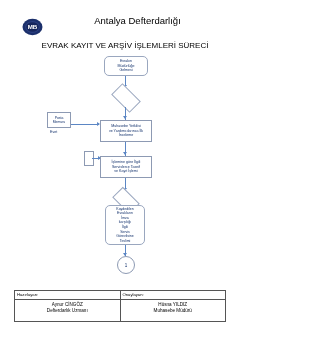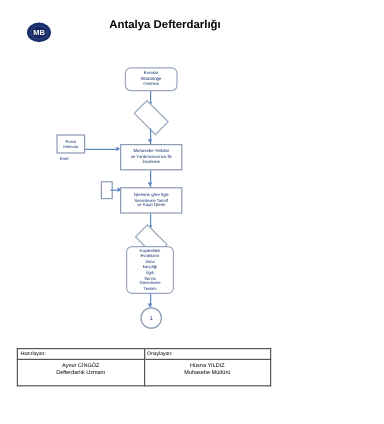--- a/index.html
+++ b/index.html
@@ -43,21 +43,21 @@
 
   .title-block {
     position: absolute;
     left: 50px;
     top: 6px;
     width: 175px;
     text-align: center;
   }
   .title-line {
     font-size: 9.5px;
-    font-weight: bold;
+    font-weight: normal;
     line-height: 10.5px;
     letter-spacing: 0px;
     color: #000;
     white-space: nowrap;
   }
   .subtitle {
     position: absolute;
     left: 0;
     top: 31px;
     width: 250px;
@@ -212,20 +212,21 @@
         <ellipse cx="10.5" cy="9" rx="7.4" ry="5.9" fill="#2b3f80"></ellipse>
         <ellipse cx="10.5" cy="9" rx="6.2" ry="4.8" fill="#16265c"></ellipse>
         <text x="10.5" y="11.4" font-family="Liberation Sans, sans-serif" font-size="6.2" font-weight="bold" fill="#ffffff" text-anchor="middle">MB</text>
       </svg>
     </div>
 
     <div class="title-block">
       <div class="title-line">Antalya Defterdarlığı</div>
     </div>
 
+    <div class="subtitle">EVRAK KAYIT VE ARŞİV İŞLEMLERİ SÜRECİ</div>
   </div>
 
   <div class="flow">
 
     <div class="node terminator" style="left:104px; top:4px; width:44px; height:20px;">
       <span style="white-space:pre-line;">Evrakın
 Müdürlüğe
 Gelmesi</span>
     </div>
 

